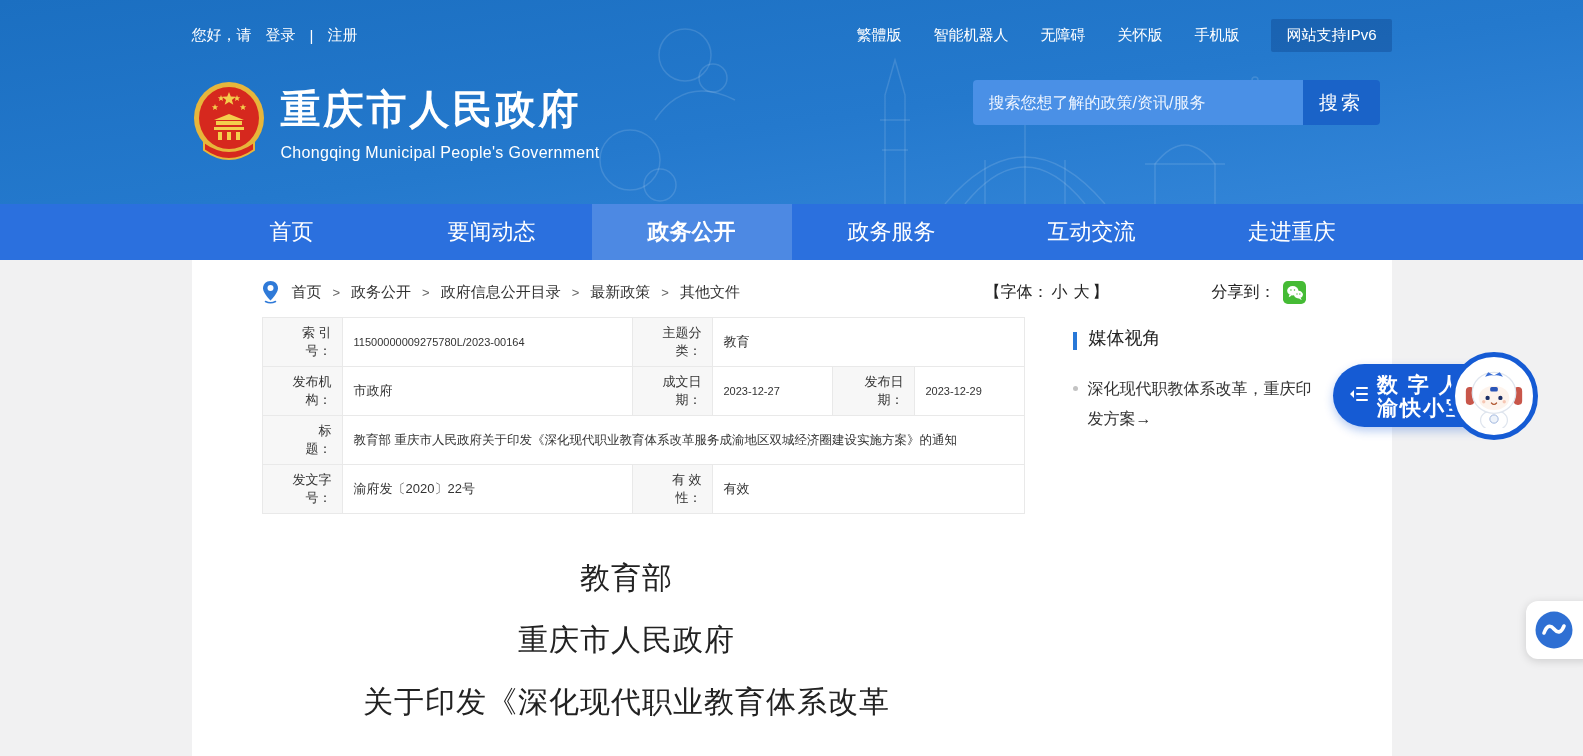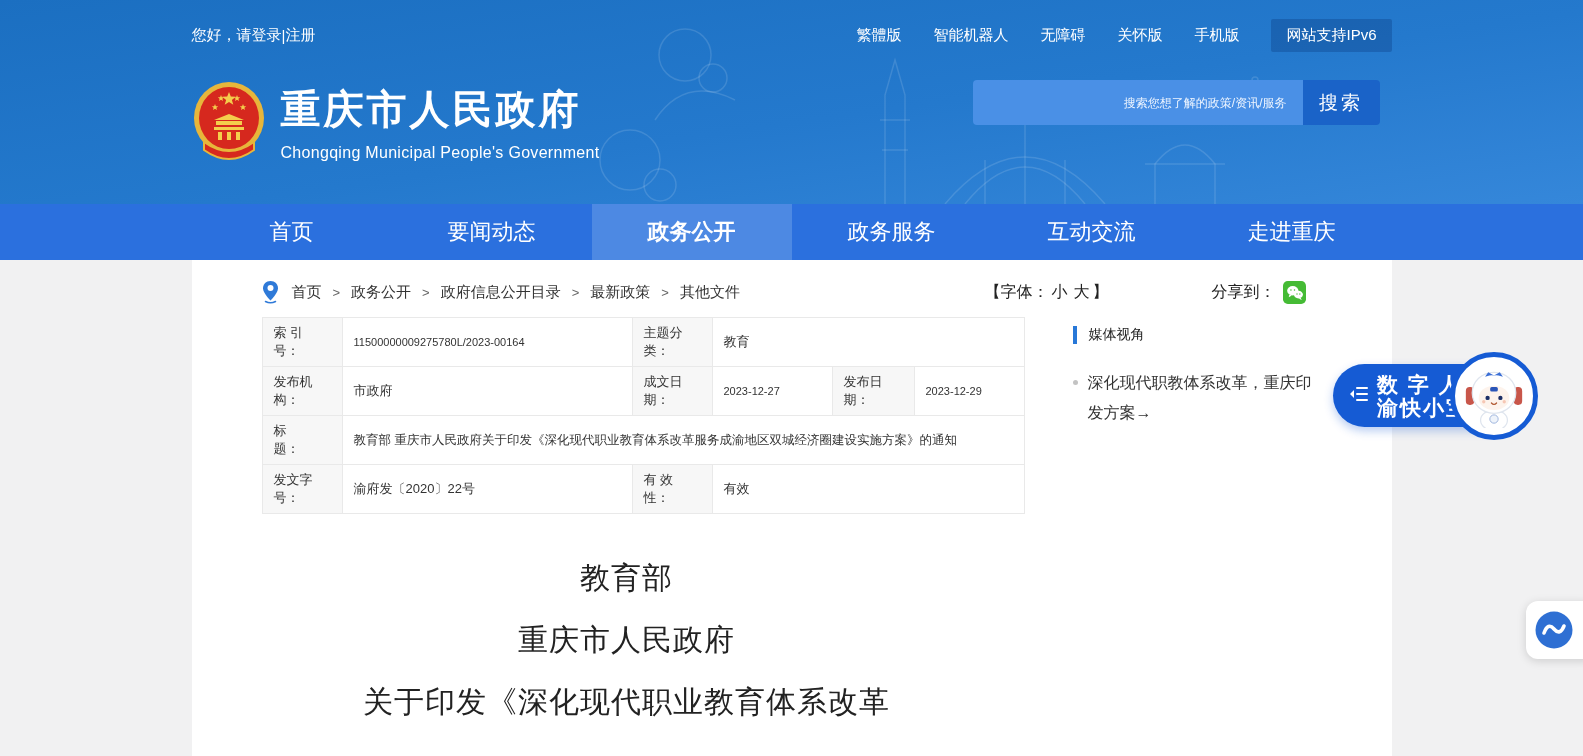--- a/index.html
+++ b/index.html
@@ -7,31 +7,31 @@
   body { background:#f1f1f2; font-family:"Liberation Sans","DejaVu Sans",sans-serif; color:#333; }
   a { text-decoration:none; color:inherit; cursor:pointer; }
 
   .page { position:relative; width:1583px; height:756px; overflow:hidden; }
 
   
   .header { height:204px; background:linear-gradient(172deg,#1b6fc1 0%,#2479cd 55%,#3587da 100%); position:relative; overflow:hidden; }
   .deco { position:absolute; left:555px; bottom:0; pointer-events:none; }
   .header-inner { width:1200px; height:100%; margin:0 auto; position:relative; }
   .topbar { display:flex; justify-content:space-between; align-items:center; padding-top:19px; color:#fff; font-size:15px; }
-  .topbar-left { display:flex; align-items:center; }
+  .topbar-left { display:flex; align-items:center; gap:14px; }
   .topbar-right { display:flex; align-items:center; gap:32px; }
   .ipv6 { background:rgba(10,55,125,0.32); padding:7px 15px; border-radius:2px; }
 
   .brand { display:flex; align-items:center; margin-top:27px; }
   .brand-text { margin-left:15px; color:#fff; }
   .site-title { font-size:40px; font-weight:700; letter-spacing:3px; }
   .site-sub { font-size:16px; margin-top:7px; letter-spacing:0.3px; }
 
   .search { position:absolute; top:80px; right:12px; display:flex; }
-  .search-input { width:330px; height:45px; border:none; outline:none; background:#4a90e6; border-radius:4px 0 0 4px; padding:3px 16px; font-size:12px; color:#fff; font-family:inherit;text-align:right; }
+  .search-input { width:330px; height:45px; border:none; outline:none; background:#4a90e6; border-radius:4px 0 0 4px; padding:3px 16px; font-size:16px; color:#fff; font-family:inherit; }
   .search-input::placeholder { color:#eef5ff; opacity:1; }
   .search-btn { width:77px; height:45px; border:none; background:#1a63c8; color:#fff; font-size:19px; letter-spacing:3px; border-radius:0 4px 4px 0; cursor:pointer; font-family:Liberation Sans, sans-serif; }
 
   
   .nav { height:56px; background:#2b70de; }
   .nav-inner { width:1200px; margin:0 auto; display:flex; }
   .nav-item { width:200px; line-height:56px; text-align:center; color:#fff; font-size:22px; cursor:pointer; }
   .nav-item.active { background:#4d89e3; font-weight:700; }
 
   
@@ -41,26 +41,26 @@
   .crumbs { display:flex; align-items:center; }
   .pin { margin-right:13px; display:flex; align-items:center; }
   .crumb-sep { margin:0 11px; color:#666; font-size:13px; }
   .font-tools { margin-left:auto; font-size:16px; color:#222; white-space:nowrap; }
   .font-tools .sz { cursor:pointer; margin:0 3px; }
   .share { display:flex; align-items:center; font-size:16px; color:#222; margin-left:103px; white-space:nowrap; }
   .share .wx { margin-left:7px; display:flex; cursor:pointer; }
 
   .info-table { margin:13px 0 0 70px; border-collapse:collapse; table-layout:fixed; width:762px; font-size:13px; color:#333; }
   .info-table td { border:1px solid #e9e9e9; height:49px; padding:0 10px 0 11px; vertical-align:middle; background:#fff; overflow:hidden; }
-  .info-table td.lbl { background:#f7f7f7; }
+  .info-table td.lbl { background:#f7f7f7;text-align:right; }
   .info-table td.num { font-family:Liberation Sans, sans-serif; font-size:11px; }
   .info-table td.ttl { font-size:12.5px; white-space:nowrap; }
 
   .sidebar { position:absolute; left:881px; top:66px; width:262px; }
-  .media-title { display:flex; align-items:flex-end; font-size:14px; color:#222; }
+  .media-title { display:flex; align-items:flex-end; font-size:18px; color:#222; }
   .media-bar { width:4px; height:18px; background:#2878d8; margin-right:12px; }
   .media-item { margin-top:24px; padding-left:15px; position:relative; font-size:16px; line-height:30px; color:#333; width:248px; cursor:pointer; }
   .media-item::before { content:""; position:absolute; left:0; top:12px; width:5px; height:5px; border-radius:50%; background:#c3c3c3; }
 
   .doc-title { position:absolute; left:54px; top:300px; width:762px; text-align:center; color:#222; }
   .doc-line { font-size:30px; font-weight:500; line-height:36px; margin-bottom:26px; letter-spacing:1px; }
 
   
   .assistant { position:absolute; left:1333px; top:352px; width:212px; height:88px; }
   .assist-pill { position:absolute; left:0; top:12px; height:63px; width:188px; background:#155bd4; border-radius:34px; display:flex; align-items:center; padding-left:16px; cursor:pointer; box-shadow:0 4px 10px rgba(21,91,212,0.30); }

